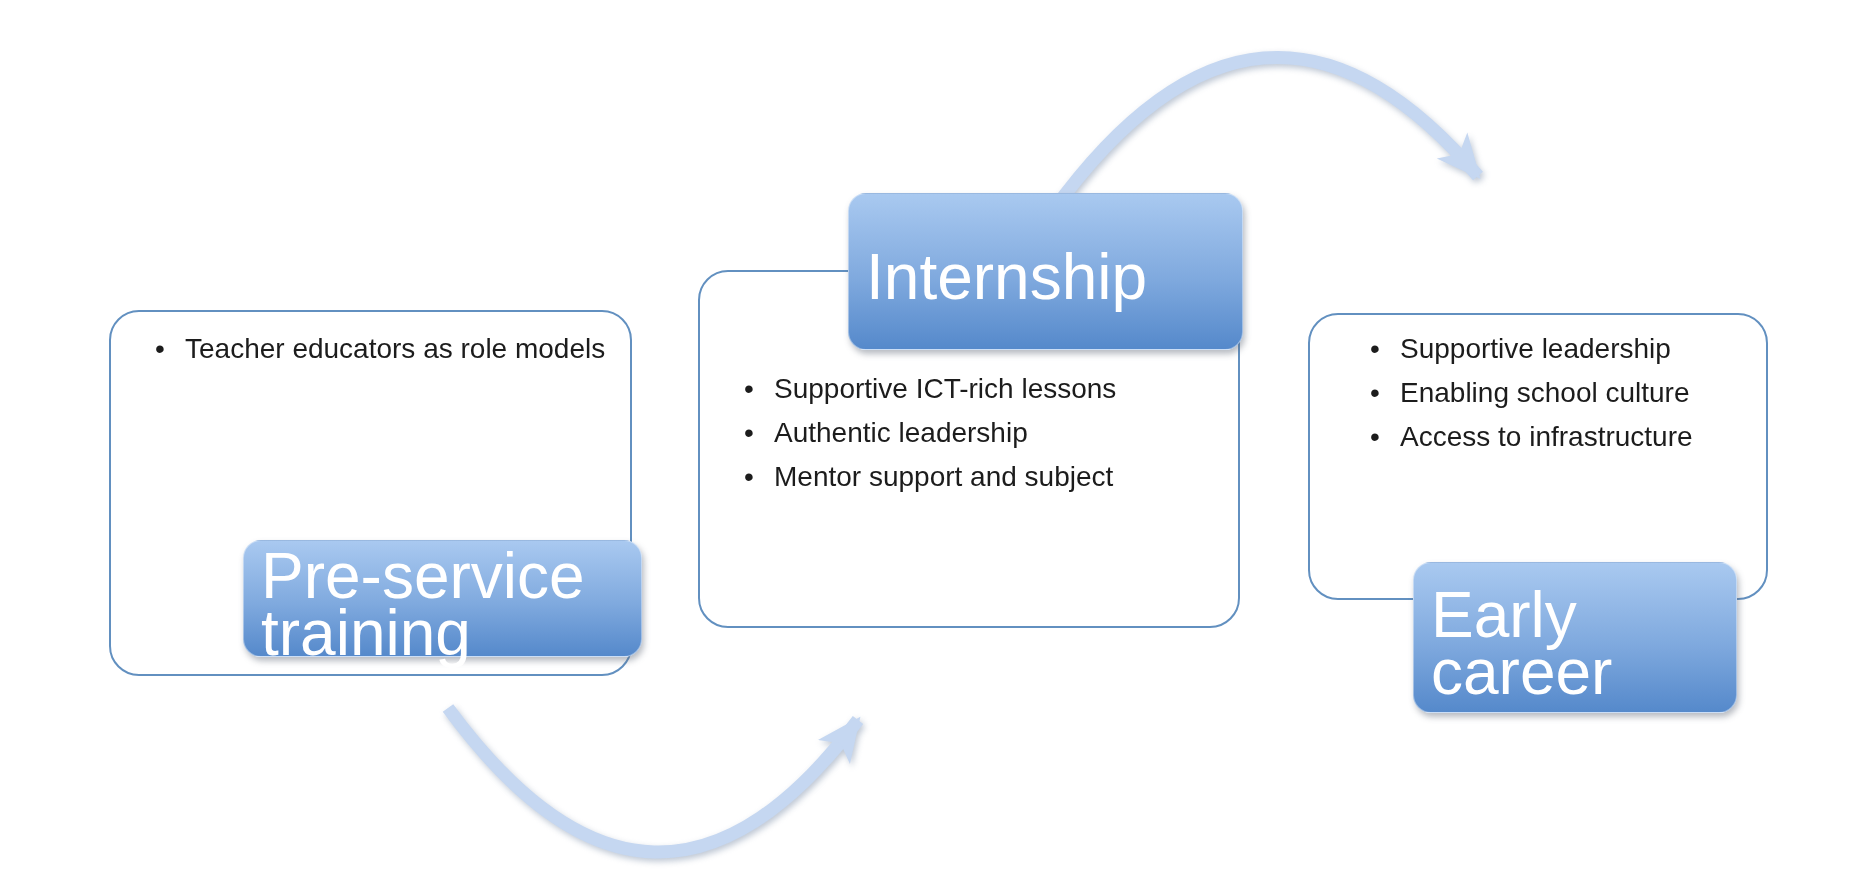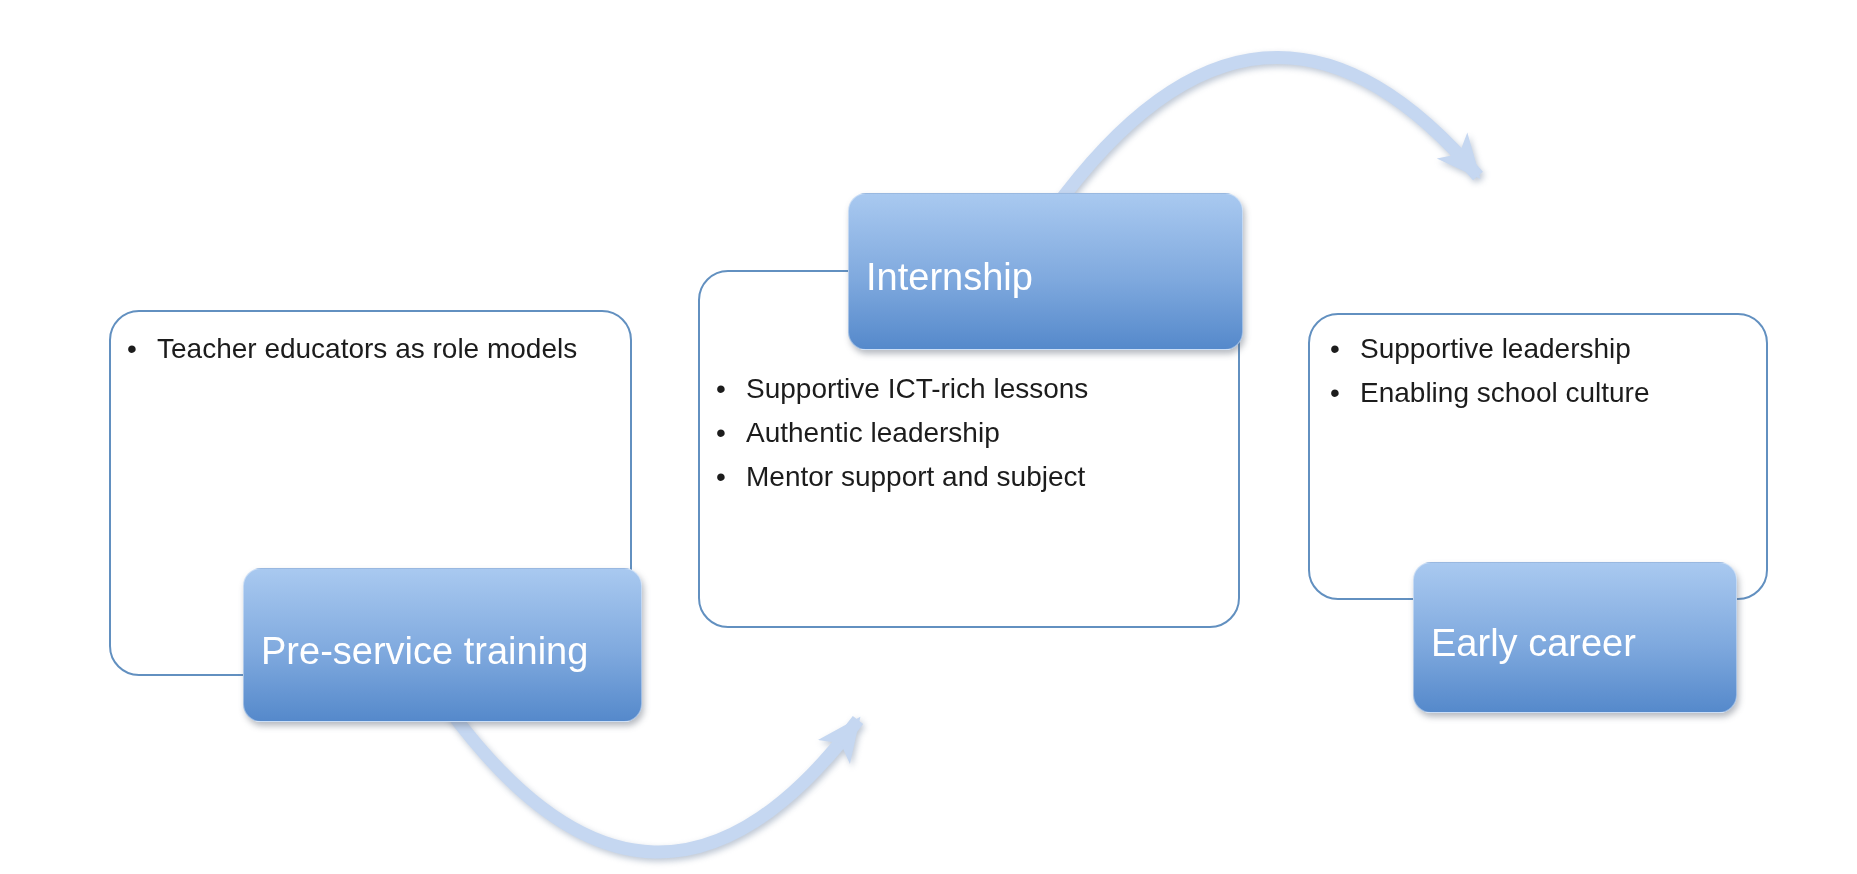--- a/index.html
+++ b/index.html
@@ -27,27 +27,28 @@
 
   .bullets {
     list-style: none;
     margin: 0;
     font-size: 28px;
     line-height: 42px;
     color: #1c1c1c;
   }
   .card-pre   .bullets { padding: 16px 14px 0 0; }
   .card-int   .bullets { padding: 96px 10px 0 0; }
-  .card-early .bullets { padding: 13px 10px 0 4px; }
+  .card-early .bullets { padding: 13px 10px 0 16px; }
 
   .bullets li {
     position: relative;
     padding-left: 46px;
     margin-bottom: 2px;
     white-space: pre-wrap;
+    margin-left: 28px;
   }
   .card-pre .bullets li { max-width: 450px; }
   .bullets li::before {
     content: "\2022";
     position: absolute;
     left: 16px;
     top: 0;
   }
 
   
@@ -55,25 +56,25 @@
     position: absolute;
     display: flex;
     align-items: center;
     box-sizing: border-box;
     padding: 12px 10px 0 17px;
     border-radius: 18px;
     border: 1px solid rgba(255,255,255,0.4);
     background: linear-gradient(180deg, #a9c9f0 0%, #7fa9de 55%, #5589cb 100%);
     box-shadow: 2px 4px 6px rgba(95,105,120,0.45);
     color: #ffffff;
-    font-size: 38px;
+    font-size: 64px;
     line-height: 57px;
     z-index: 3;
   }
-  .label-pre   { left: 243px; top: 568px; width: 399px; height: 154px; }
+  .label-pre   { left: 243px; top: 540px; width: 399px; height: 117px; }
   .label-int   { left: 848px; top: 193px; width: 395px; height: 157px; }
   .label-early { left: 1413px; top: 562px; width: 324px; height: 151px; }
 
   
   .arcs {
     position: absolute;
     left: 0; top: 0;
     width: 1857px;
     height: 874px;
     z-index: 2;
@@ -119,19 +120,20 @@
     </ul>
   </div>
   <div class="label label-int">
     <span>Internship</span>
   </div>
 
   <div class="card card-early">
     <ul class="bullets">
       <li>Supportive leadership</li>
       <li>Enabling school culture</li>
+      <li>Access to infrastructure</li>
     </ul>
   </div>
   <div class="label label-early">
     <span>Early career</span>
   </div>
 
 </div>
 
 </body></html>

